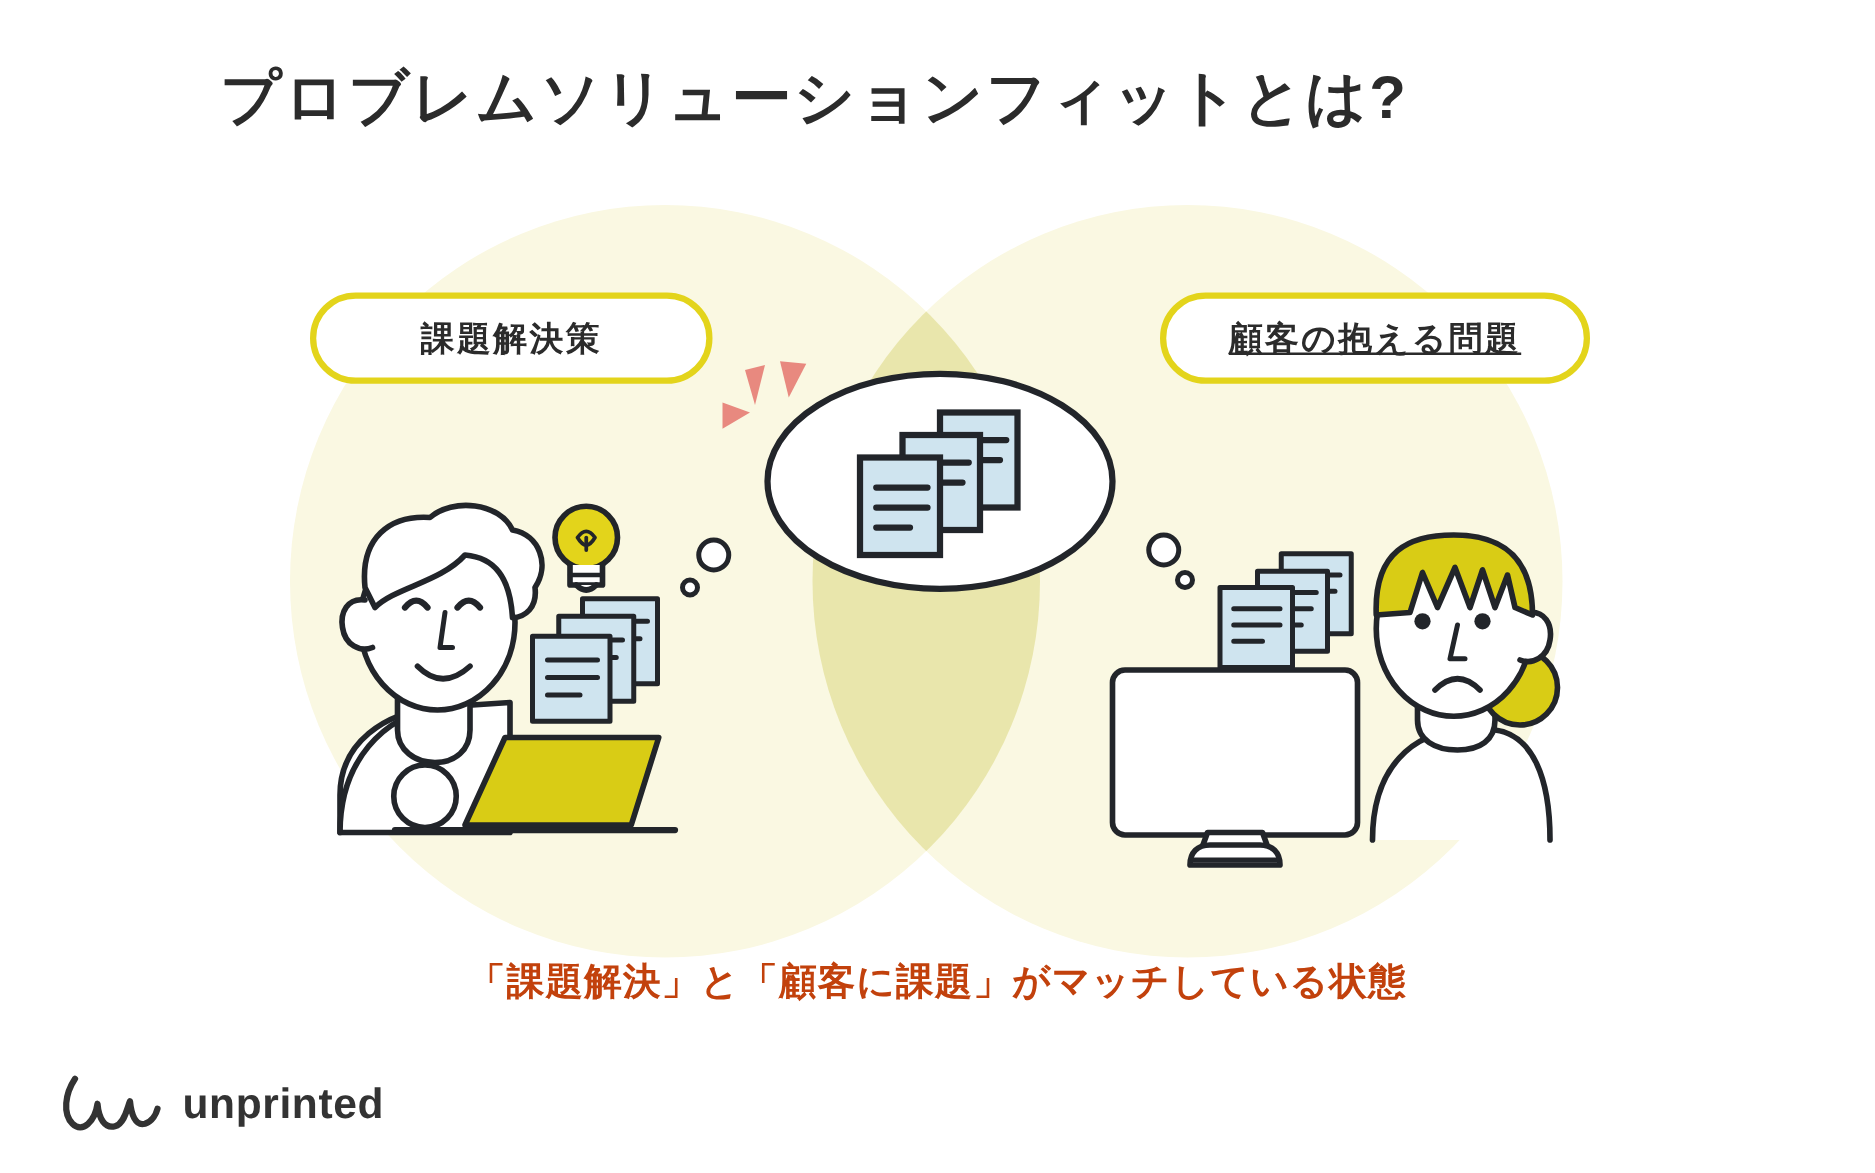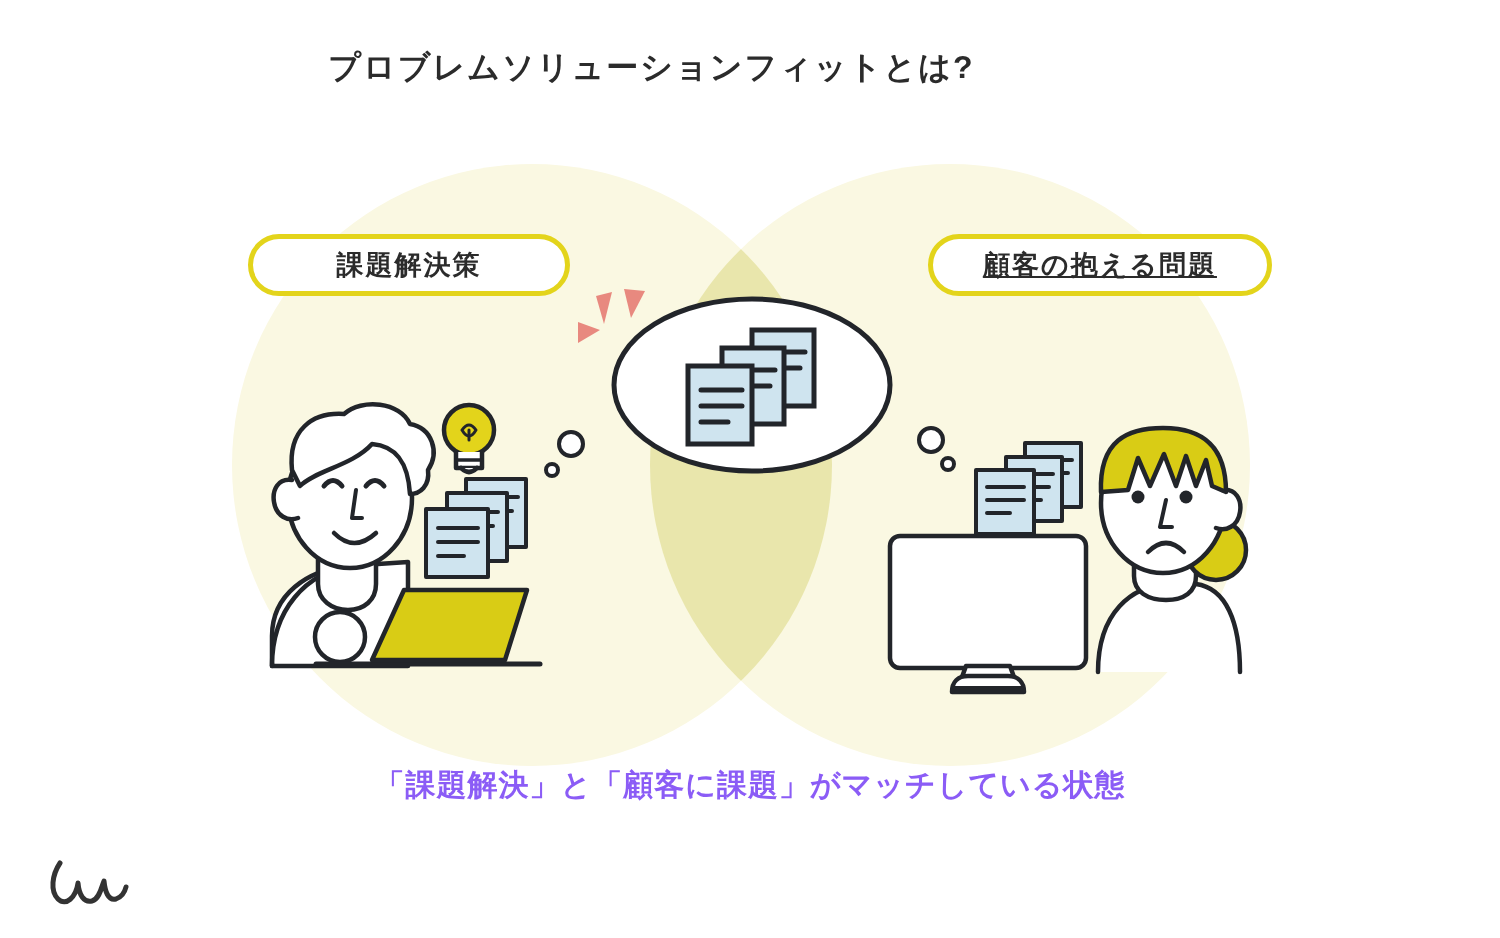--- a/index.html
+++ b/index.html
@@ -19,36 +19,36 @@
     inset: 0;
     width: 1500px;
     height: 938px;
   }
   .page-title {
     position: absolute;
     left: 0;
     top: 46px;
     width: 1303px;
     text-align: center;
-    font-size: 32px;
+    font-size: 48px;
     font-weight: bold;
     letter-spacing: 2px;
     color: #2b2b2b;
   }
   .venn-wrap {
     position: absolute;
     left: 0;
     top: 0;
     width: 1500px;
     height: 938px;
     pointer-events: none;
   }
   .pill {
     position: absolute;
-    height: 62px;
+    height: 73px;
     border-radius: 40px;
     background: #ffffff;
     display: flex;
     align-items: center;
     justify-content: center;
     font-size: 27px;
     font-weight: bold;
     letter-spacing: 2px;
     color: #2b2b2b;
     box-sizing: border-box;
@@ -68,21 +68,21 @@
   }
   .caption {
     position: absolute;
     left: 0;
     top: 765px;
     width: 1500px;
     text-align: center;
     font-size: 30px;
     font-weight: bold;
     letter-spacing: 1px;
-    color: #8b5cf6;
+    color: #c2410c;
   }
   .logo {
     position: absolute;
     left: 46px;
     top: 855px;
     display: flex;
     align-items: center;
     gap: 14px;
   }
   .logo-text {
@@ -236,15 +236,16 @@
     <span>顧客の抱える問題</span>
   </div>
 
   <div class="caption">「課題解決」と「顧客に課題」がマッチしている状態</div>
 
   <div class="logo">
     <svg width="86" height="56" viewBox="0 0 86 56">
       <path d="M14 8 C6 20 4 36 12 44 C20 52 30 42 32 28 C33 40 38 48 46 46
                C54 44 56 30 58 26 C59 36 62 46 70 44 C76 42 79 36 80 32" fill="none" stroke="#333333" stroke-width="5" stroke-linecap="round" stroke-linejoin="round"></path>
     </svg>
+    <span class="logo-text">unprinted</span>
   </div>
 
 </div>
 
 </body></html>

